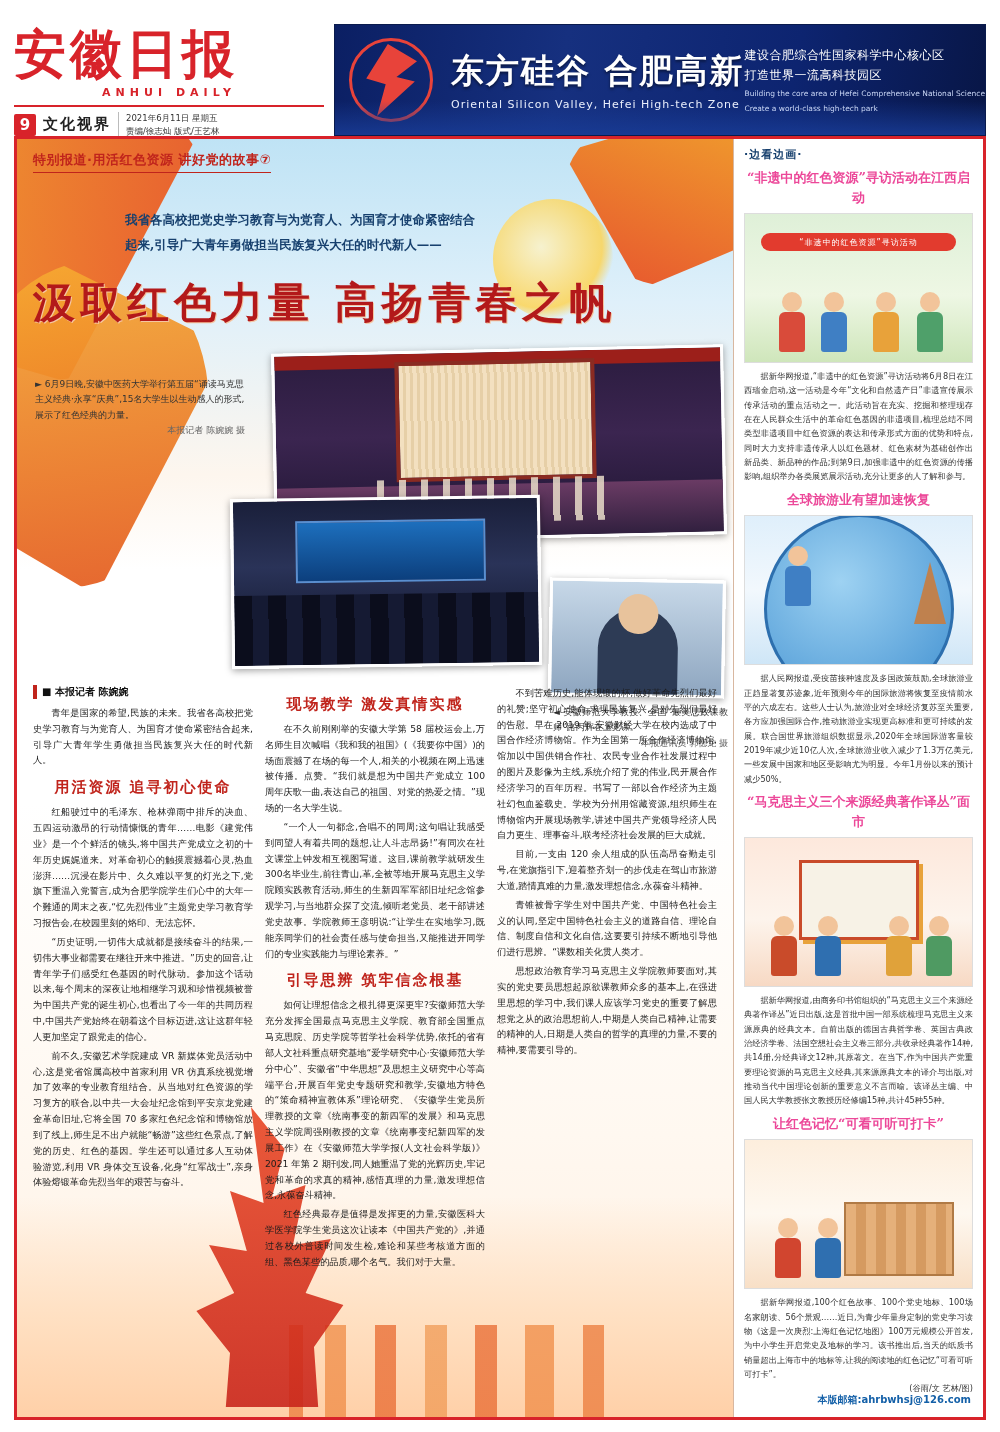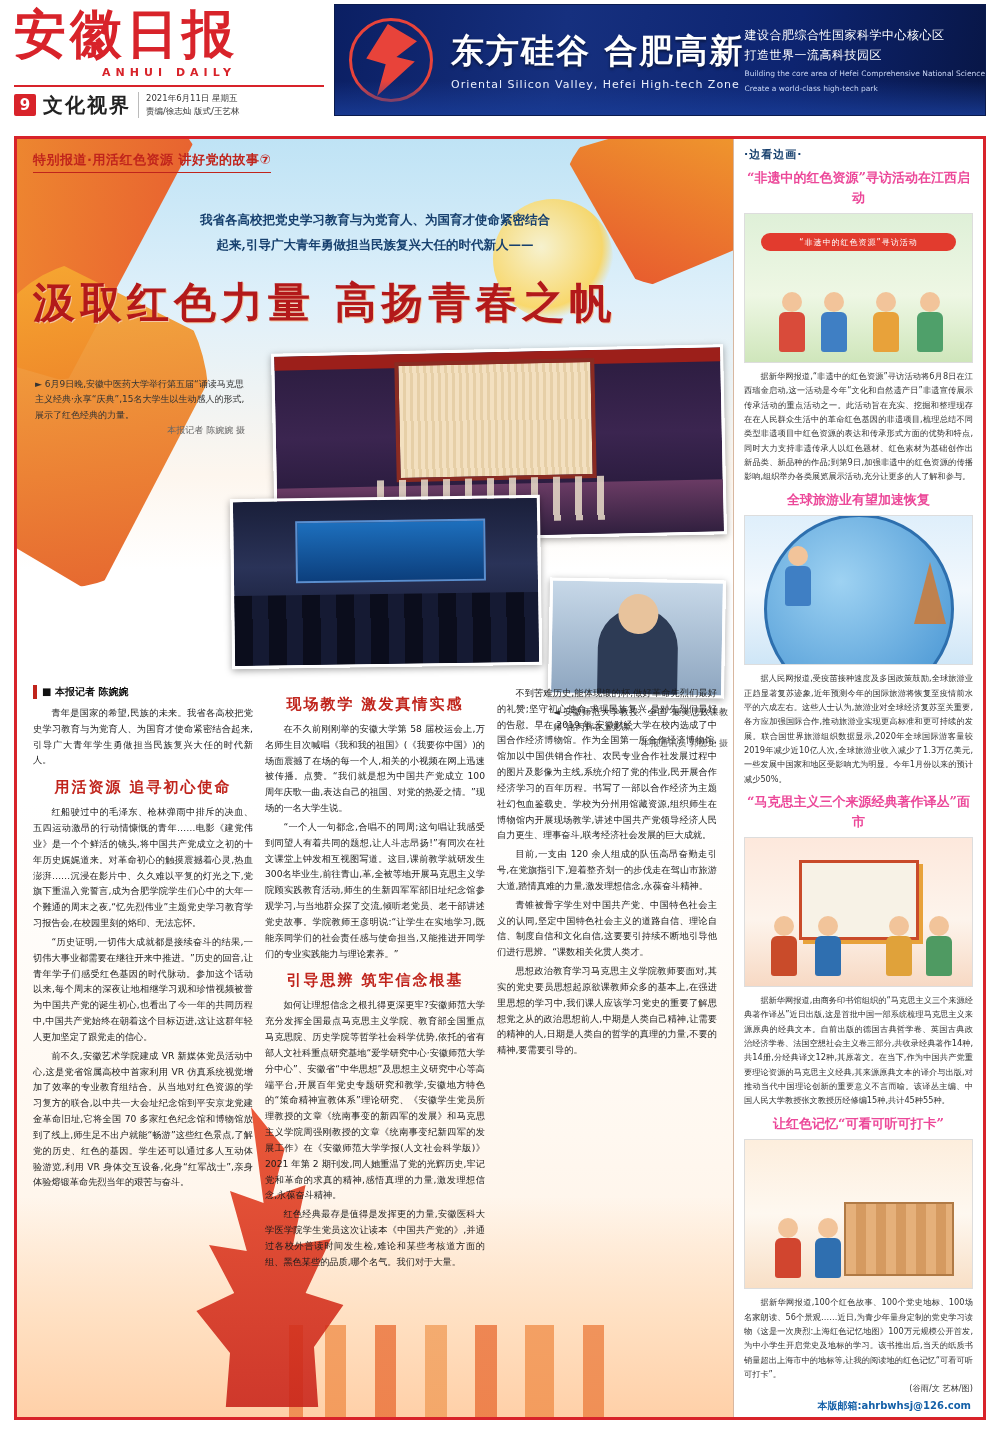--- a/index.html
+++ b/index.html
@@ -9,21 +9,21 @@
     background:#ffffff;
     font-family:"DejaVu Sans","Liberation Sans",sans-serif;
     color:#1a1a1a;
     overflow:hidden;
     position:relative;
   }
 
   
   .masthead {
     display:flex; align-items:flex-start;
-    padding:4px 14px 6px 14px;
+    padding:24px 14px 6px 14px;
     height:128px;
   }
   .nameplate { width:310px; flex:0 0 310px; }
   .np-title {
     font-family:"DejaVu Serif","Liberation Serif",serif;
     font-weight:bold;
     font-size:52px;
     color:#d8232a;
     letter-spacing:4px;
     line-height:1.15;
@@ -34,21 +34,21 @@
     text-align:center; margin-top:2px; font-weight:bold;
   }
   .np-rule { border-top:2px solid #d8232a; margin:6px 0 5px 0; }
   .np-bottom { display:flex; align-items:center; gap:7px; }
   .np-pagebox {
     background:#d8232a; color:#fff; font-weight:bold;
     width:22px; height:22px; display:flex; align-items:center; justify-content:center;
     font-size:15px; border-radius:2px;
   }
   .np-section {
-    font-size:20px; font-weight:bold; color:#222; letter-spacing:2px;
+    font-size:15px; font-weight:bold; color:#222; letter-spacing:2px;
   }
   .np-meta { font-size:8.5px; color:#333; line-height:1.55; border-left:1px solid #bbb; padding-left:7px; }
 
   .ad-banner {
     flex:1; margin-left:10px; height:112px;
     background:linear-gradient(100deg,#0b1f63 0%,#16307f 35%,#0d2470 70%,#081646 100%);
     border:1px solid #0a1b4d;
     position:relative; overflow:hidden;
     display:flex; align-items:center;
   }
@@ -147,21 +147,21 @@
     opacity:.8;
   }
 
   
   .lc-inner { position:relative; z-index:3; padding:10px 16px 0 16px; }
   .kicker {
     font-size:13px; font-weight:bold; color:#c0241c; letter-spacing:.5px;
     border-bottom:1.5px solid #c0241c; display:inline-block; padding-bottom:3px;
   }
   .deck {
-    margin:34px auto 0 auto; width:500px; text-align:center;
+    margin:34px auto 0 auto; width:500px; text-align:left;
     font-size:12.5px; line-height:2.0; color:#17406e; font-weight:bold;
     font-family:"DejaVu Serif","Liberation Serif",serif;
   }
   .headline {
     margin:18px auto 0 auto; text-align:left;
     font-family:"DejaVu Serif","Liberation Serif",serif;
     font-size:42px; font-weight:bold; color:#b3191a; letter-spacing:5px;
     text-shadow:1px 1px 0 #f5c6a2;
   }
 
@@ -258,21 +258,21 @@
   }
   .eiffel {
     position:absolute; right:26px; bottom:40px; width:0; height:0;
     border-left:16px solid transparent; border-right:16px solid transparent;
     border-bottom:62px solid #c97c3e; opacity:.9;
   }
   .rc-cap { font-size:8.2px; line-height:1.75; text-align:justify; color:#333; margin:6px 0 2px 0; text-indent:2em;}
   .rc-sign { font-size:8.2px; text-align:right; color:#333; margin-top:2px; }
 
   .mailbox {
-    position:absolute; right:12px; bottom:4px;
+    position:absolute; right:12px; bottom:10px;
     font-size:10px; font-weight:bold; color:#1460a8;
   }
 </style>
 </head>
 <body>
 
 <div class="masthead">
   <div class="nameplate">
     <div class="np-title">安徽日报</div>
     <div class="np-pinyin">ANHUI DAILY</div>

